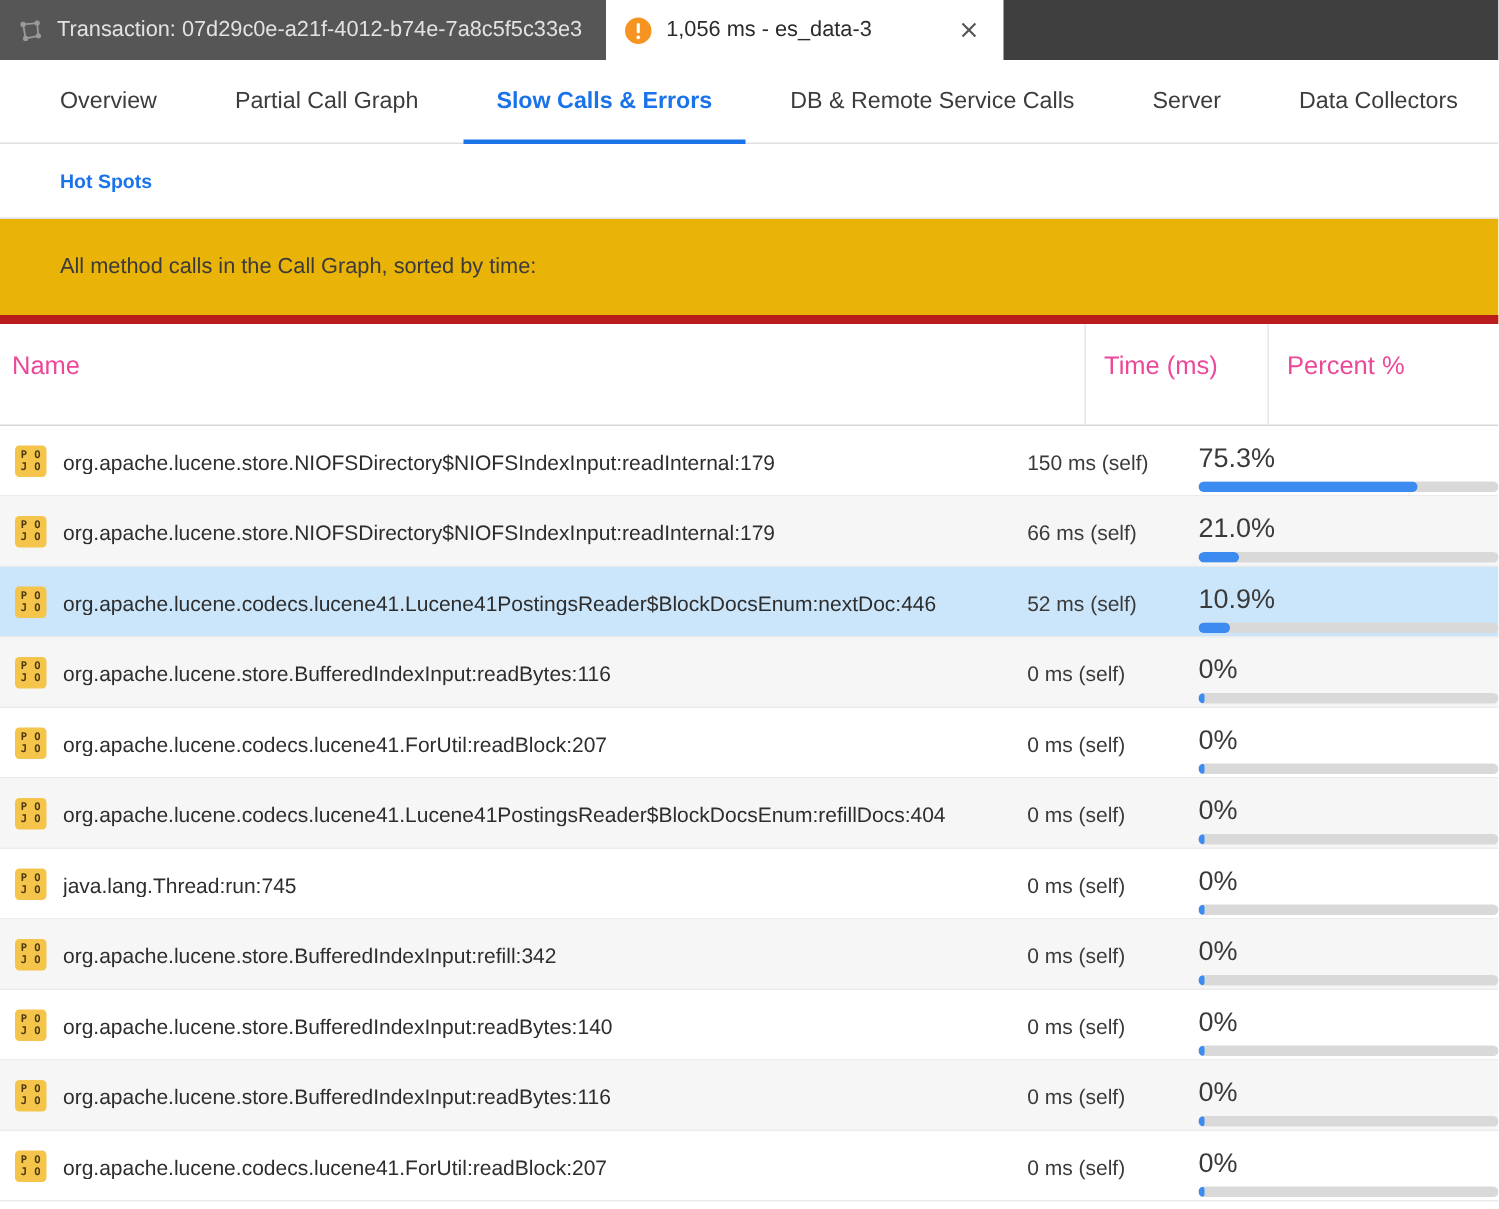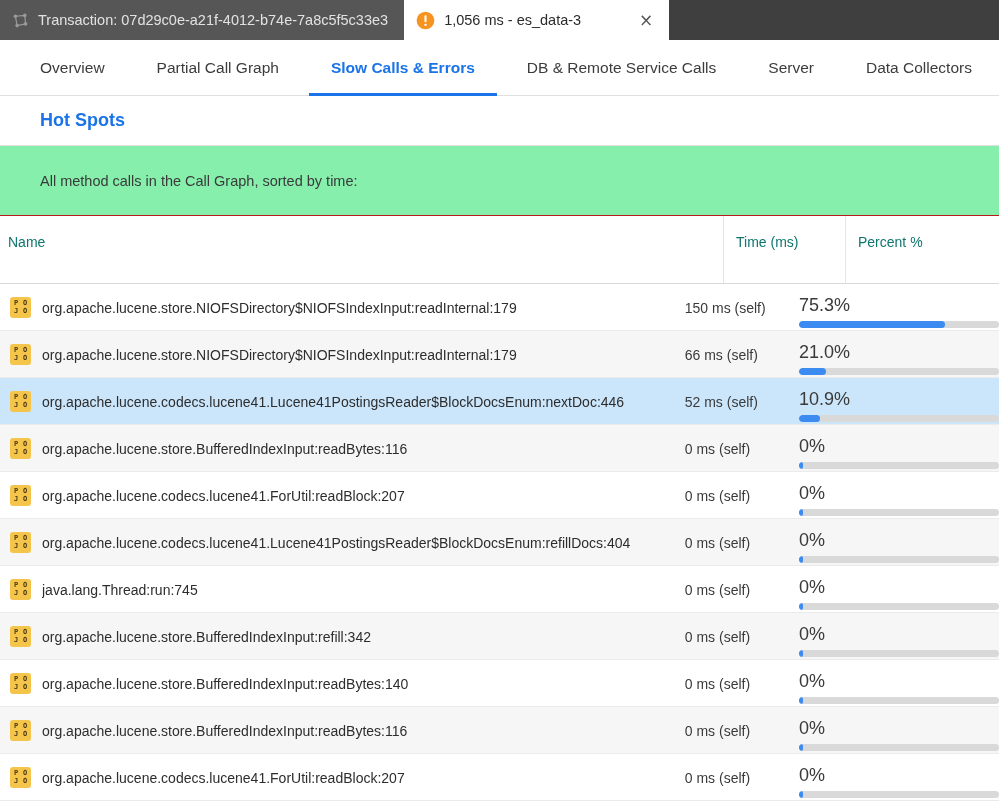--- a/index.html
+++ b/index.html
@@ -93,51 +93,51 @@
     display: flex;
     align-items: stretch;
     border-bottom: 1px solid #e0e0e0;
     background: #fff;
     padding: 0 14px;
   }
   .snav-item {
     display: flex;
     align-items: center;
     padding: 0 26px;
-    font-size: 18px;
+    font-size: 13px;
     color: #3c3c3c;
     cursor: pointer;
     white-space: nowrap;
   }
   .snav-item.active { color: #1a73e8; font-weight: bold; }
 
   
   .banner {
-    background: #86efac;
-    border-bottom: 1px solid #b91c1c;
+    background: #eab308;
+    border-bottom: 6px solid #b91c1c;
     height: 70px;
     display: flex;
     align-items: center;
     padding-left: 40px;
     font-size: 14.5px;
     color: #3a3a3a;
   }
 
   
   .table { width: 999px; }
 
   .thead {
     display: flex;
     height: 68px;
     background: #ffffff;
     border-bottom: 1px solid #d8d8d8;
   }
   .th {
-    font-size: 14px;
-    color: #0f766e;
+    font-size: 17px;
+    color: #ec4899;
     padding-top: 18px;
   }
   .col-name   { width: 723px; padding-left: 8px; }
   .col-time   { width: 122px; padding-left: 12px; border-left: 1px solid #e6e6e6; }
   .col-pct    { flex: 1;      padding-left: 12px; border-left: 1px solid #e6e6e6; }
 
   .trow {
     display: flex;
     height: 47px;
     align-items: flex-start;

